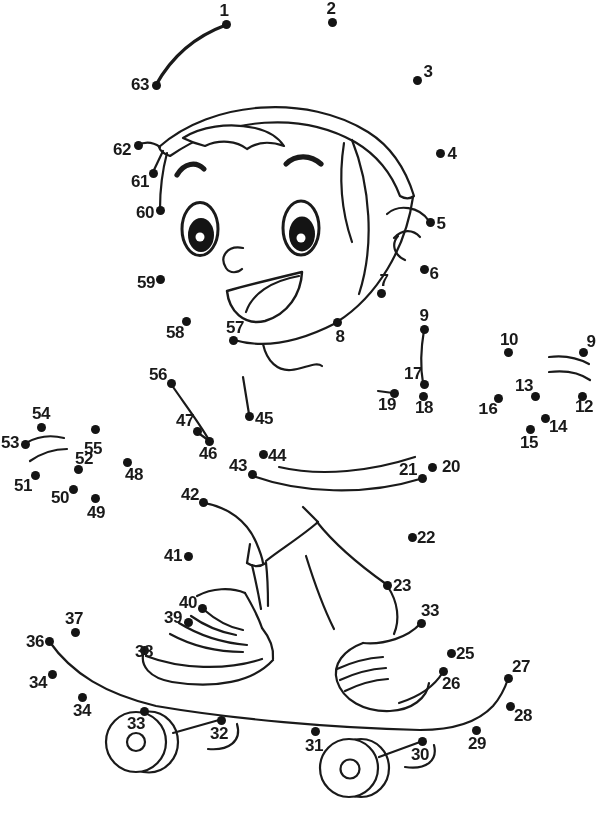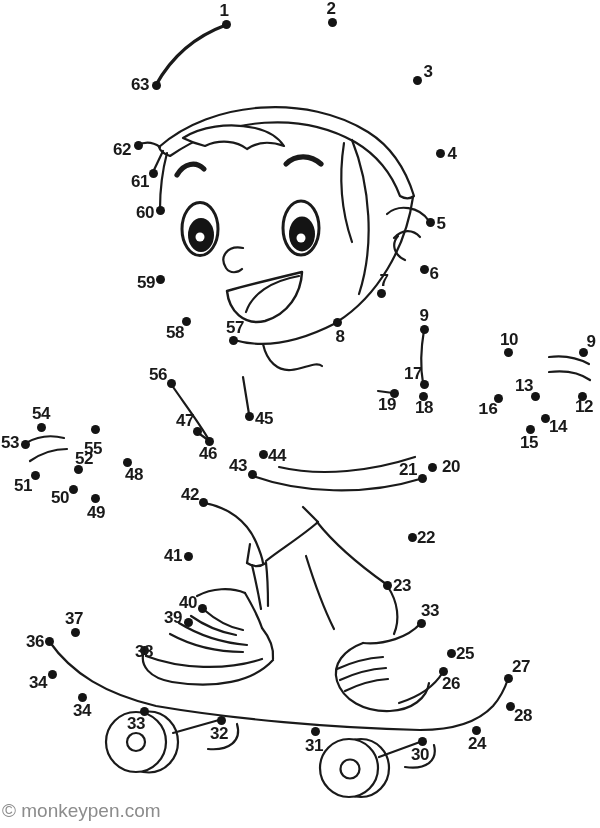--- a/index.html
+++ b/index.html
@@ -171,21 +171,21 @@
       <span class="dot-label" style="left: 430px; top: 611px;">33</span>
       <div class="dot" style="left: 451px; top: 653px;"></div>
       <span class="dot-label" style="left: 465px; top: 654px;">25</span>
       <div class="dot" style="left: 443px; top: 671px;"></div>
       <span class="dot-label" style="left: 451px; top: 684px;">26</span>
       <div class="dot" style="left: 508px; top: 678px;"></div>
       <span class="dot-label" style="left: 521px; top: 667px;">27</span>
       <div class="dot" style="left: 510px; top: 706px;"></div>
       <span class="dot-label" style="left: 523px; top: 716px;">28</span>
       <div class="dot" style="left: 476px; top: 730px;"></div>
-      <span class="dot-label" style="left: 477px; top: 744px;">24</span>
+      <span class="dot-label" style="left: 477px; top: 744px;">29</span>
       <div class="dot" style="left: 422px; top: 741px;"></div>
       <span class="dot-label" style="left: 420px; top: 755px;">30</span>
       <div class="dot" style="left: 315px; top: 731px;"></div>
       <span class="dot-label" style="left: 314px; top: 746px;">31</span>
       <div class="dot" style="left: 221px; top: 720px;"></div>
       <span class="dot-label" style="left: 219px; top: 734px;">32</span>
       <div class="dot" style="left: 144px; top: 711px;"></div>
       <span class="dot-label" style="left: 136px; top: 724px;">33</span>
       <div class="dot" style="left: 52px; top: 674px;"></div>
       <span class="dot-label" style="left: 38px; top: 683px;">34</span>
@@ -242,14 +242,13 @@
       <div class="dot" style="left: 160px; top: 210px;"></div>
       <span class="dot-label" style="left: 145px; top: 213px;">60</span>
       <div class="dot" style="left: 153px; top: 173px;"></div>
       <span class="dot-label" style="left: 140px; top: 182px;">61</span>
       <div class="dot" style="left: 138px; top: 145px;"></div>
       <span class="dot-label" style="left: 122px; top: 150px;">62</span>
       <div class="dot" style="left: 156px; top: 85px;"></div>
       <span class="dot-label" style="left: 140px; top: 85px;">63</span>
     </div>
 
-  <div class="watermark">© monkeypen.com</div>
 </div>
 
 </body></html>

